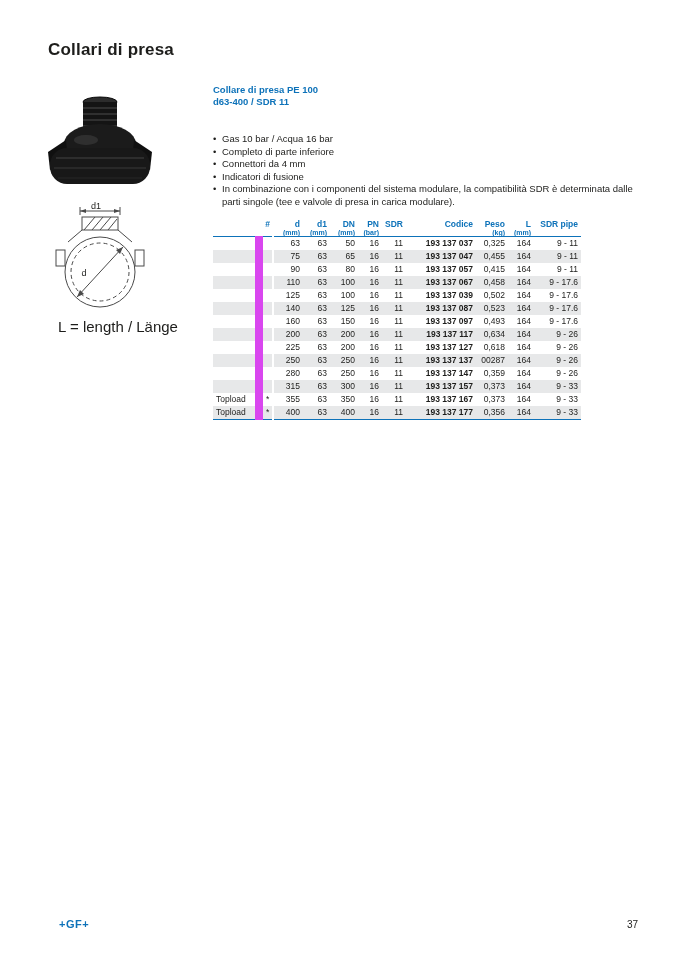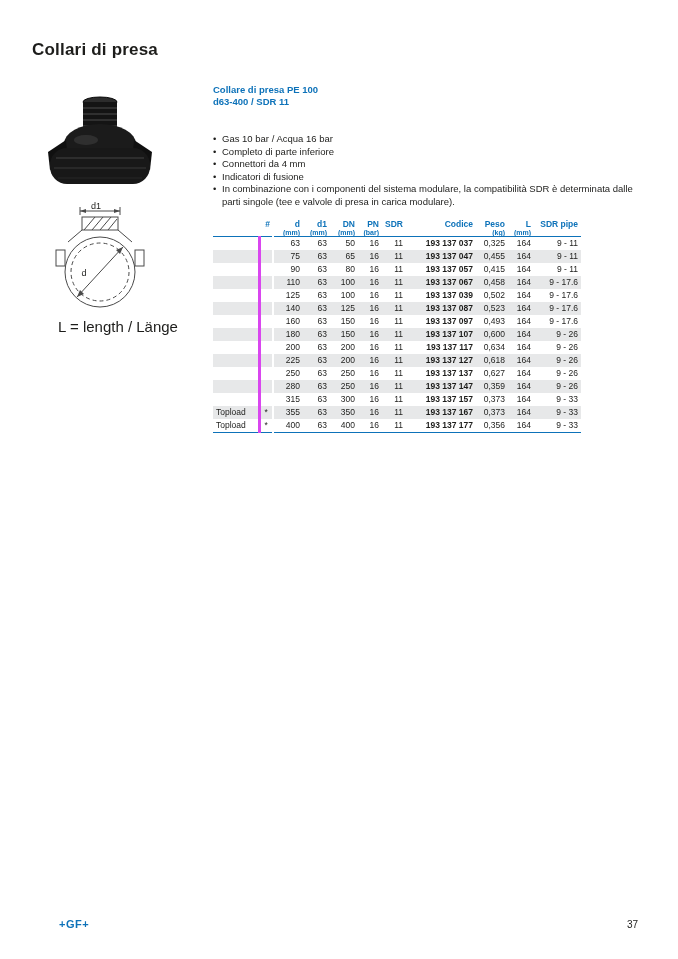--- a/index.html
+++ b/index.html
@@ -5,21 +5,21 @@
   * { margin: 0; padding: 0; box-sizing: border-box; }
   html, body { width: 678px; height: 959px; }
   body {
     position: relative;
     background: #ffffff;
     font-family: "Liberation Sans", sans-serif;
     color: #1d1d1b;
     overflow: hidden;
   }
   .page-title {
-    position: absolute; left: 32px; top: 40px;
+    position: absolute; left: 48px; top: 40px;
     font-size: 17px; font-weight: bold; color: #1d1d1b;
     letter-spacing: 0.2px;
     text-align: center;
   }
   
   .photo-wrap { position: absolute; left: 42px; top: 90px; width: 116px; height: 108px; }
   .drawing-wrap { position: absolute; left: 46px; top: 202px; width: 108px; height: 112px; }
   .diagram-caption {
     position: absolute; left: 58px; top: 318px;
     font-size: 15px; color: #1d1d1b;
@@ -45,21 +45,21 @@
   table.spec thead th {
     color: #0d72b9; font-weight: bold; text-align: right; font-size: 8.5px;
     padding-bottom: 0;
   }
   table.spec thead tr.subhead th {
     font-weight: bold; font-size: 7px; padding-top: 0;
     border-bottom: 1.5px solid #0d72b9;
   }
   table.spec thead th.c0 { text-align: left; }
   table.spec td { text-align: right; height: 13px; }
-  table.spec td.c0 { text-align: left; border-right: 3px solid #d946ef; font-size: 8.5px; }
+  table.spec td.c0 { text-align: left; border-right: 8px solid #d946ef; font-size: 8.5px; }
   table.spec td.c1 { text-align: center; border-right: 2px solid #fff; }
   table.spec td.c7 { font-weight: bold; }
   table.spec tbody tr:nth-child(even) { background: #e7e8e9; }
   table.spec tbody tr:last-child td { border-bottom: 1.5px solid #0d72b9; }
   .c0 { width: 46px; } .c1 { width: 14px; } .c2 { width: 30px; } .c3 { width: 27px; }
   .c4 { width: 28px; } .c5 { width: 24px; } .c6 { width: 24px; } .c7 { width: 70px; }
   .c8 { width: 32px; } .c9 { width: 26px; } .c10 { width: 47px; margin-left: 35px; }
   
   .footer-brand {
     position: absolute; left: 44px; top: 918px;
@@ -268,33 +268,20 @@
           <td class="c5">16</td>
           <td class="c6">11</td>
           <td class="c7">193 137 097</td>
           <td class="c8">0,493</td>
           <td class="c9">164</td>
           <td class="c10">9 - 17.6</td>
         </tr>
         <tr>
           <td class="c0"></td>
           <td class="c1"></td>
-          <td class="c2">180</td>
-          <td class="c3">63</td>
-          <td class="c4">150</td>
-          <td class="c5">16</td>
-          <td class="c6">11</td>
-          <td class="c7">193 137 107</td>
-          <td class="c8">0,600</td>
-          <td class="c9">164</td>
-          <td class="c10">9 - 26</td>
-        </tr>
-        <tr>
-          <td class="c0"></td>
-          <td class="c1"></td>
           <td class="c2">200</td>
           <td class="c3">63</td>
           <td class="c4">200</td>
           <td class="c5">16</td>
           <td class="c6">11</td>
           <td class="c7">193 137 117</td>
           <td class="c8">0,634</td>
           <td class="c9">164</td>
           <td class="c10">9 - 26</td>
         </tr>
@@ -313,21 +300,21 @@
         </tr>
         <tr>
           <td class="c0"></td>
           <td class="c1"></td>
           <td class="c2">250</td>
           <td class="c3">63</td>
           <td class="c4">250</td>
           <td class="c5">16</td>
           <td class="c6">11</td>
           <td class="c7">193 137 137</td>
-          <td class="c8">0,627</td>
+          <td class="c8">00287</td>
           <td class="c9">164</td>
           <td class="c10">9 - 26</td>
         </tr>
         <tr>
           <td class="c0"></td>
           <td class="c1"></td>
           <td class="c2">280</td>
           <td class="c3">63</td>
           <td class="c4">250</td>
           <td class="c5">16</td>

